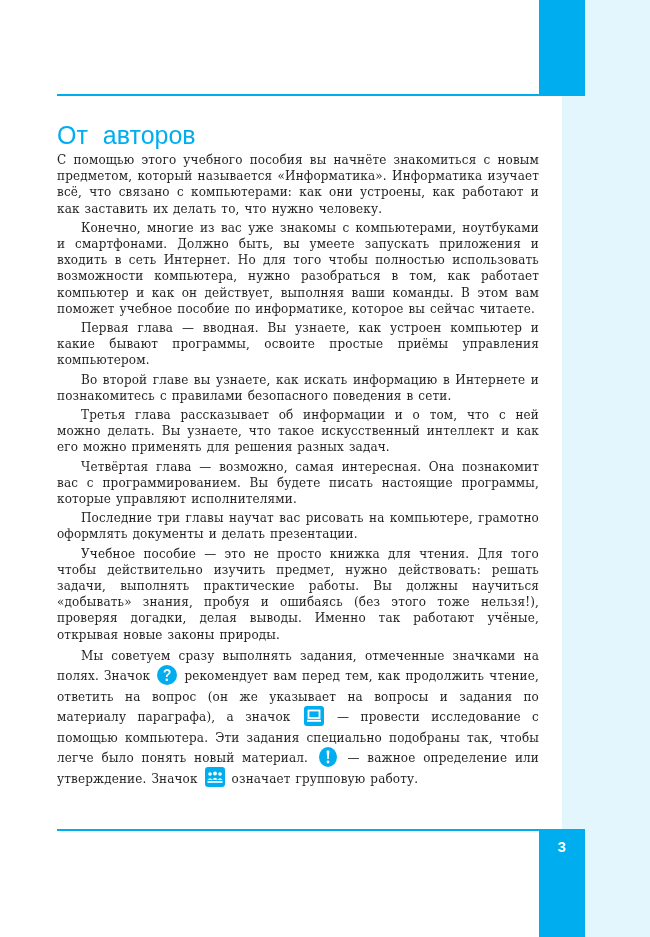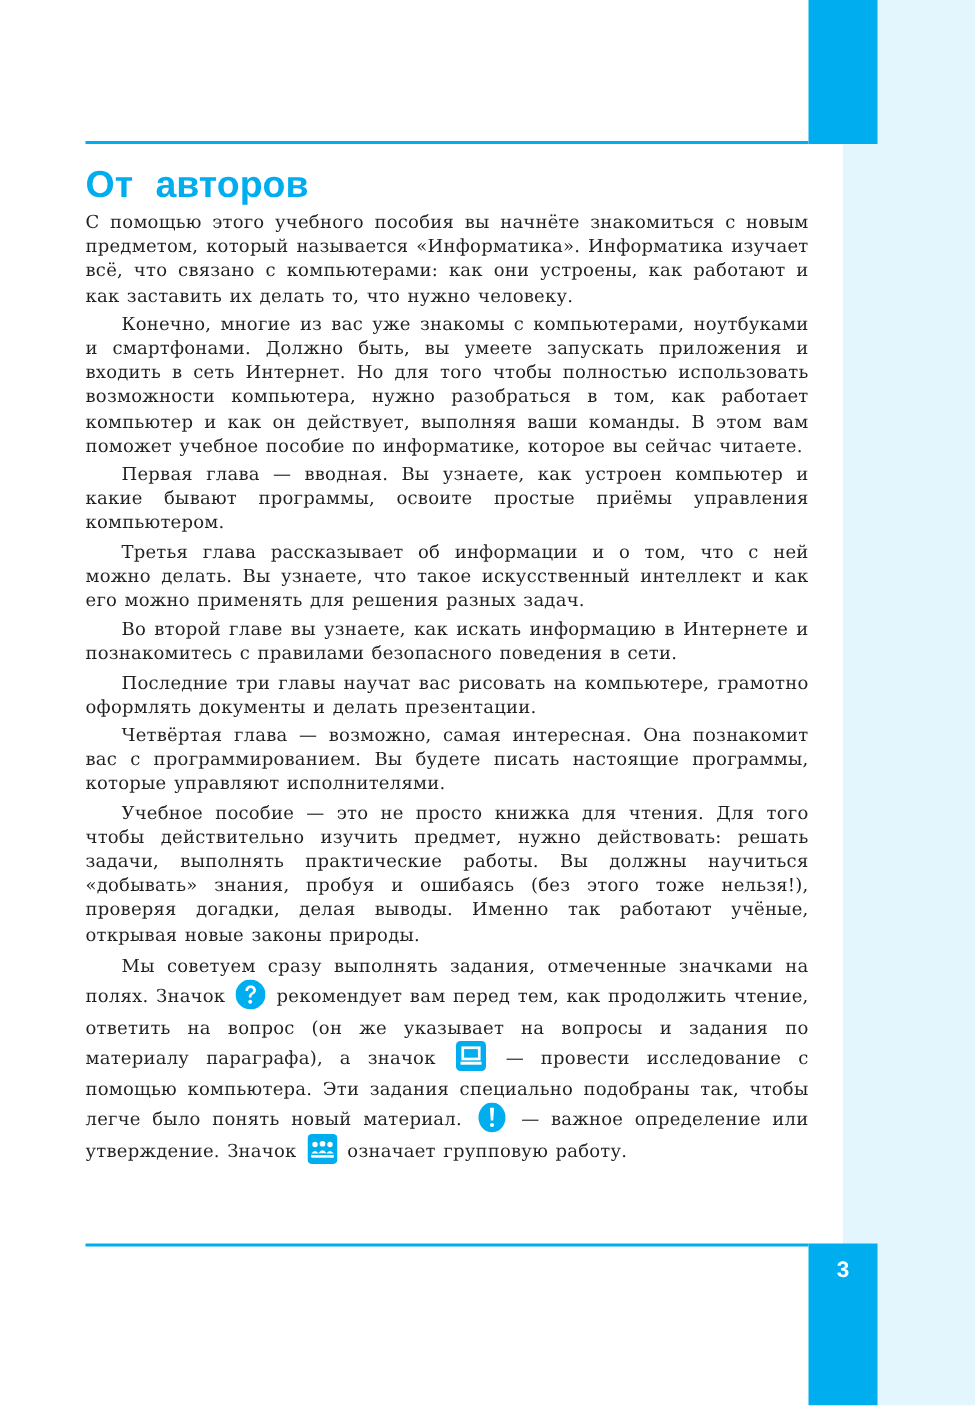--- a/index.html
+++ b/index.html
@@ -31,22 +31,22 @@
   .page-number {
     position: absolute; left: 539px; top: 838px; width: 46px; text-align: center;
     color: #ffffff; font-family: "Liberation Sans", sans-serif; font-weight: bold;
     font-size: 15px;
   }
   .content {
     position: absolute; left: 57px; top: 108px; width: 482px;
     color: #231f20;
   }
   h1 {
-    margin: 0 0 2px 0;
-    font-family: "Liberation Sans", sans-serif; font-weight: bold;
+    margin: 12px 0 2px 0;
+    font-family: "Liberation Sans", sans-serif; font-weight: normal;
     font-size: 25px; line-height: 30px; color: #00aeef;
     word-spacing: 8px;
   }
   p {
     margin: 0; font-size: 12px; line-height: 16.2px;
     text-align: justify; text-indent: 24px;
     letter-spacing: 0.15px; word-spacing: 1px;
     hyphens: manual;
   }
   p.first { text-indent: 0; }
@@ -67,24 +67,24 @@
 <div class="sidebar"></div>
 <div class="bar-top"></div>
 <div class="rule-top"></div>
 
 <div class="content">
   <h1>От авторов</h1>
 
   <p class="first">С помощью этого учебного пособия вы начнёте знакомиться с новым предметом, который называется «Информатика». Информатика изучает всё, что связано с компьютерами: как они устроены, как работают и как заставить их делать то, что нужно человеку.</p>
   <p>Конечно, многие из вас уже знакомы с компьютерами, ноутбуками и смартфонами. Должно быть, вы умеете запускать приложения и входить в сеть Интернет. Но для того чтобы полностью использовать возможности компьютера, нужно разобраться в том, как работает компьютер и как он действует, выполняя ваши команды. В этом вам поможет учебное пособие по информатике, которое вы сейчас читаете.</p>
   <p>Первая глава — вводная. Вы узнаете, как устроен компьютер и какие бывают программы, освоите простые приёмы управления компьютером.</p>
+  <p>Во второй главе вы узнаете, как искать информацию в Интернете и познакомитесь с правилами безопасного поведения в сети.</p>
   <p>Третья глава рассказывает об информации и о том, что с ней можно делать. Вы узнаете, что такое искусственный интеллект и как его можно применять для решения разных задач.</p>
-  <p>Во второй главе вы узнаете, как искать информацию в Интернете и познакомитесь с правилами безопасного поведения в сети.</p>
+  <p>Четвёртая глава — возможно, самая интересная. Она познакомит вас с программированием. Вы будете писать настоящие программы, которые управляют исполнителями.</p>
   <p>Последние три главы научат вас рисовать на компьютере, грамотно оформлять документы и делать презентации.</p>
-  <p>Четвёртая глава — возможно, самая интересная. Она познакомит вас с программированием. Вы будете писать настоящие программы, которые управляют исполнителями.</p>
   <p>Учебное пособие — это не просто книжка для чтения. Для того чтобы действительно изучить предмет, нужно действовать: решать задачи, выполнять практические работы. Вы должны научиться «добывать» знания, пробуя и ошибаясь (без этого тоже нельзя!), проверяя догадки, делая выводы. Именно так работают учёные, открывая новые законы природы.</p>
 
   <p class="icons">
     <span>Мы советуем сразу выполнять задания, отмеченные значками на полях. Значок</span>
     <svg class="icon" viewBox="0 0 20 20">
       <circle cx="10" cy="10" r="10" fill="#00aeef"></circle>
       <path d="M6.6 7.6 C6.6 5.3 8.2 4 10.1 4 C12.1 4 13.6 5.3 13.6 7.1 C13.6 8.6 12.7 9.3 11.6 10 C10.8 10.5 10.6 11 10.6 12 L8.9 12 C8.9 10.5 9.3 9.7 10.4 9 C11.3 8.4 11.7 8 11.7 7.2 C11.7 6.3 11 5.7 10.1 5.7 C9.1 5.7 8.4 6.4 8.4 7.6 Z" fill="#ffffff"></path>
       <circle cx="9.8" cy="14.8" r="1.3" fill="#ffffff"></circle>
     </svg>
     <span>рекомендует вам перед тем, как продолжить чтение, ответить на вопрос (он же указывает на вопросы и задания по материалу параграфа), а значок</span>

